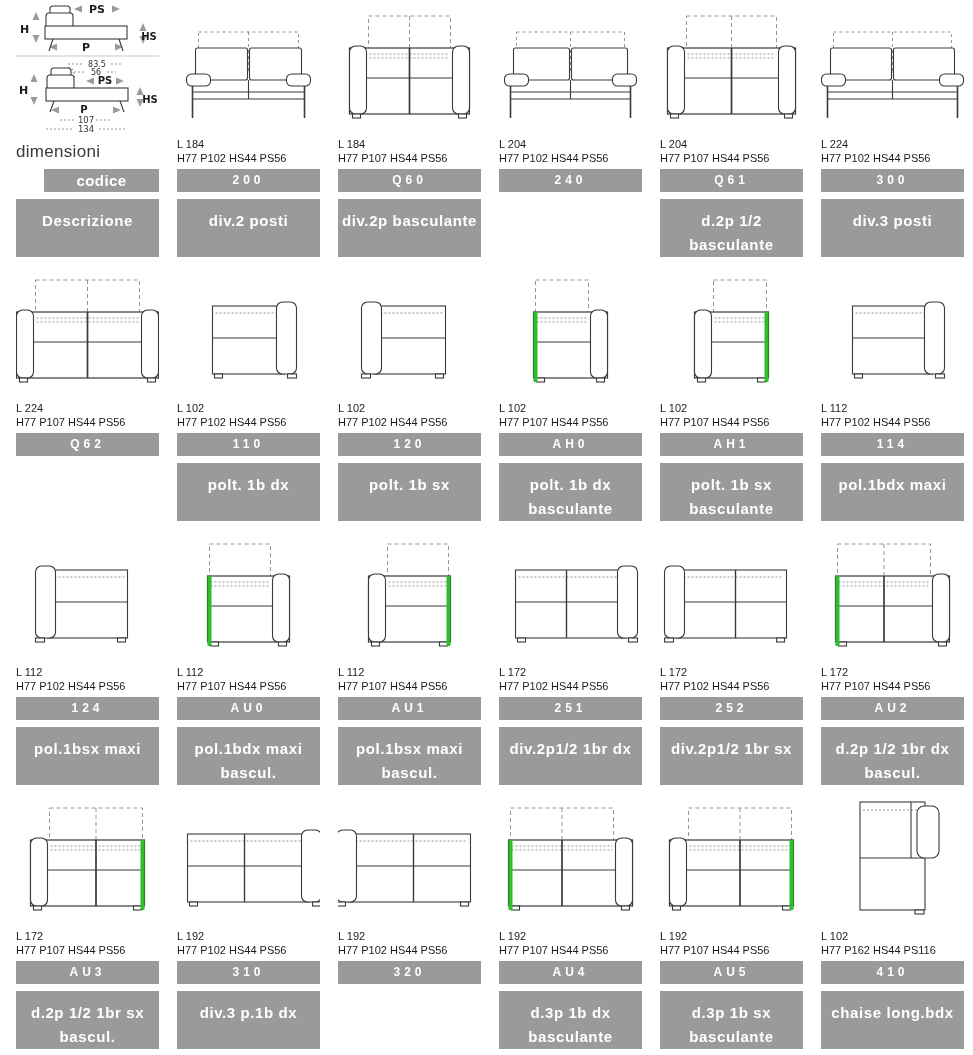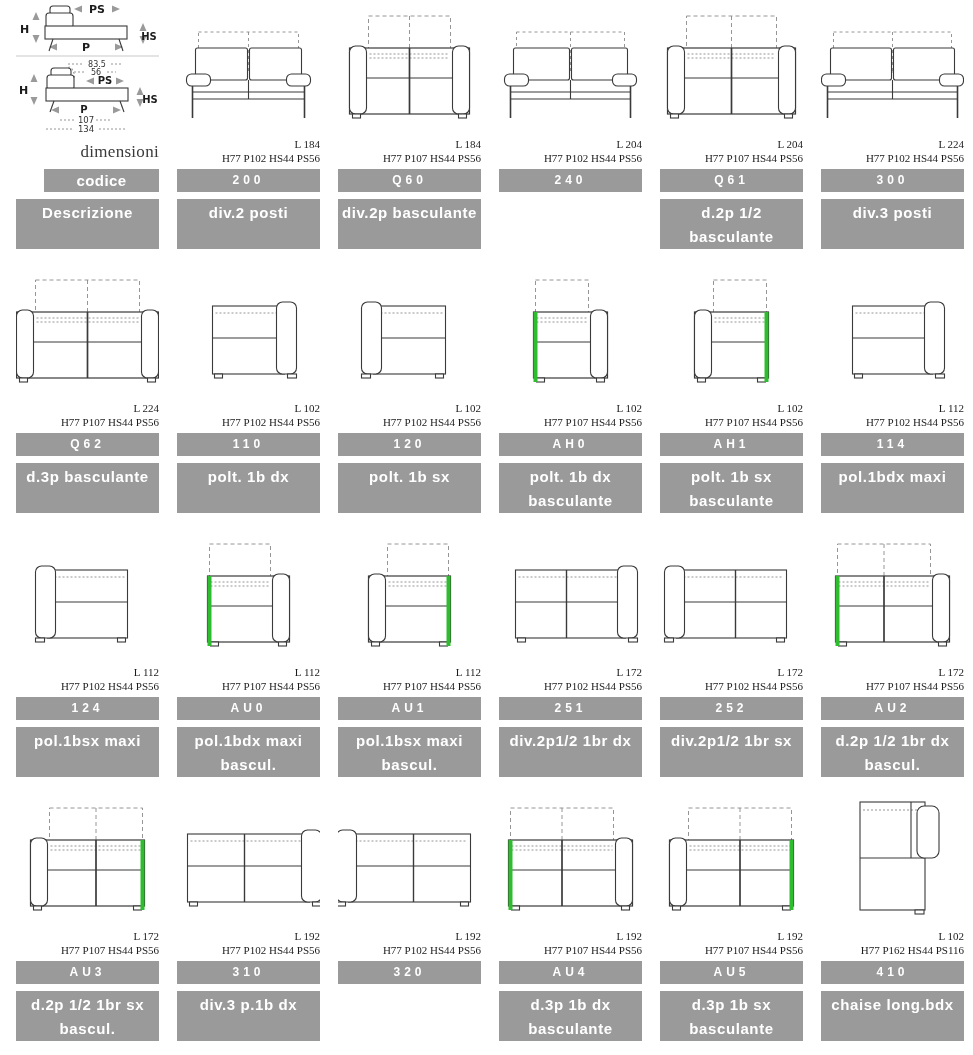--- a/index.html
+++ b/index.html
@@ -1,25 +1,25 @@
 <!DOCTYPE html>
 <html><head>
 <meta charset="utf-8">
 <style>
   html,body{margin:0;padding:0;background:#ffffff;}
   body{width:973px;height:1055px;overflow:hidden;font-family:"DejaVu Sans",sans-serif;}
   .grid{display:grid;grid-template-columns:repeat(6,143px);column-gap:18px;padding-left:16px;}
   .cell{width:143px;height:264px;display:flex;flex-direction:column;}
   .diagram{height:135px;display:flex;align-items:flex-end;justify-content:center;}
-  .dims{height:32px;text-align:right;font-size:11px;line-height:14px;color:#1c1c1c;padding-top:2px;
-        font-family:Liberation Serif, serif;}
+  .dims{height:32px;text-align:left;font-size:11px;line-height:14px;color:#1c1c1c;padding-top:2px;
+        font-family:Liberation Sans, sans-serif;}
   .badge{background:#9a9a9a;color:#ffffff;font-weight:bold;text-align:center;
          font-family:"Liberation Sans",sans-serif;}
   .code-badge{height:23px;line-height:23px;font-size:12px;letter-spacing:4px;}
-  .desc-badge{height:48px;margin-top:7px;font-size:15px;line-height:24px;padding-top:2px;
+  .desc-badge{height:48px;margin-top:7px;font-size:15px;line-height:24px;padding-top:10px;
               white-space:pre-line;letter-spacing:0.6px;}
   .label-badge{letter-spacing:0.4px;font-size:15px;margin-left:28px;}
   .legend-caption{font-size:17px;line-height:30px;color:#3a3a3a;letter-spacing:0.3px;}
   .legend-fig{height:135px;display:flex;align-items:flex-end;justify-content:center;}
   svg text{font-family:"DejaVu Sans",sans-serif;}
 </style>
 </head>
 <body>
 
 <div class="grid">
@@ -240,21 +240,20 @@
           <line x1="71.5" y1="46" x2="71.5" y2="112" stroke="#3a3a3a" stroke-width="1.7"></line>
           <rect x="3.5" y="112" width="8" height="4" fill="#fff" stroke="#3a3a3a" stroke-width="1.1"></rect>
           <rect x="131.5" y="112" width="8" height="4" fill="#fff" stroke="#3a3a3a" stroke-width="1.1"></rect>
         </svg>
       </div>
     <div class="dims">
       <div>L 224</div>
       <div>H77 P107 HS44 PS56</div>
     </div>
     <div class="badge code-badge">Q62</div>
-    <div class="badge desc-badge">d.3p basculante</div>
   </div>
 
   <div class="cell">
     <div class="diagram">
         <svg width="143" height="133" viewBox="0 0 143 133">
           <rect x="35.5" y="40" width="72" height="68" fill="#fff" stroke="#3a3a3a" stroke-width="1.1"></rect>
           <line x1="38.5" y1="47" x2="104.5" y2="47" stroke="#8a8a8a" stroke-width="0.9" stroke-dasharray="2 2"></line>
           <line x1="35.5" y1="72" x2="107.5" y2="72" stroke="#3a3a3a" stroke-width="1.1"></line>
           <rect x="99.5" y="36" width="20" height="72" fill="#fff" stroke="#3a3a3a" stroke-width="1.1" rx="6"></rect>
           <rect x="110.5" y="108" width="9" height="4" fill="#fff" stroke="#3a3a3a" stroke-width="1.1"></rect>

